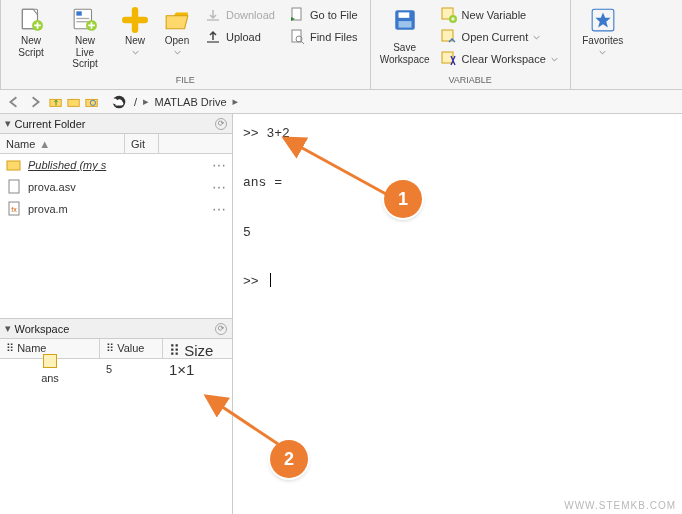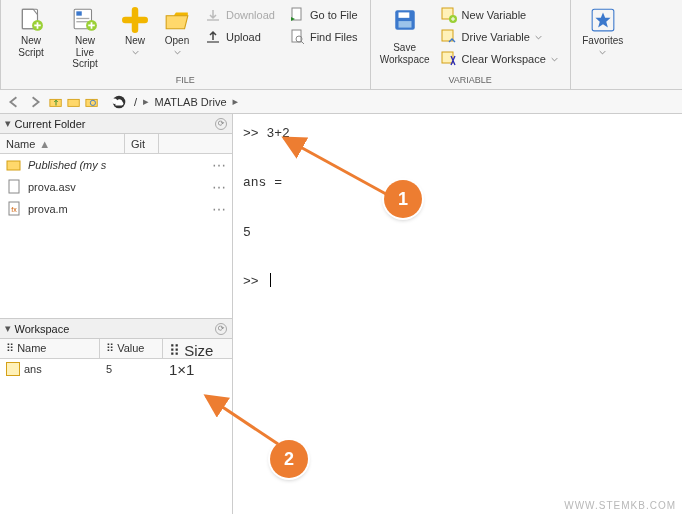--- a/index.html
+++ b/index.html
@@ -416,21 +416,21 @@
                 <circle cx="12" cy="12" r="4" fill="#9bd036"></circle>
                 <path d="M12 10 v4 M10 12 h4" stroke="#fff"></path>
               </svg>
             <span class="label">New Variable</span>
           </div>
           <div class="small-btn">
             <svg class="mini-ico" viewBox="0 0 16 16">
                 <rect x="1" y="1" width="11" height="11" fill="#fff1b8" stroke="#d4a017"></rect>
                 <path d="M8 13 l3 -3 l3 3" fill="none" stroke="#3b78cc" stroke-width="1.4"></path>
               </svg>
-            <span class="label">Drive Variable</span>
+            <span class="label">Open Current</span>
             <svg class="chevron" viewBox="0 0 10 10">
                 <path d="M1 3 l4 4 l4 -4" fill="none" stroke="#666"></path>
               </svg>
           </div>
           <div class="small-btn">
             <svg class="mini-ico" viewBox="0 0 16 16">
                 <rect x="1" y="1" width="11" height="11" fill="#fff1b8" stroke="#d4a017"></rect>
                 <path d="M10 5 l4 9 M14 5 l-4 9" stroke="#2a2ab8" stroke-width="1.3"></path>
               </svg>
             <span class="label">Clear Workspace</span>
@@ -524,21 +524,21 @@
           </div>
           <div class="col-h" style="flex:1; border-right:none;"></div>
         </div>
         <div class="cf-list">
 
           <div class="cf-row">
             <span class="cf-name">
               <svg class="file-ico" viewBox="0 0 16 16">
                   <rect x="1" y="4" width="13" height="9" fill="#ffd86b" stroke="#d4a017"></rect>
                 </svg>
-              <i style="font-style:italic;"><span>Published</span> <span>(my s</span></i>
+              <i style="font-style:italic;text-decoration:underline;"><span>Published</span> <span>(my s</span></i>
             </span>
             <span class="cf-actions">⋯</span>
           </div>
 
           <div class="cf-row">
             <span class="cf-name">
               <svg class="file-ico" viewBox="0 0 16 16">
                   <rect x="3" y="1" width="10" height="13" fill="#fff" stroke="#888"></rect>
                 </svg>
               <span>prova.asv</span>
@@ -564,21 +564,21 @@
           <span style="color:#555; cursor:pointer;">▾</span>
           <span class="title">Workspace</span>
           <span class="circle-icon">⟳</span>
         </div>
         <div class="ws-grid-head">
           <div class="wsn">⠿ <span>Name</span></div>
           <div class="wsv">⠿ <span>Value</span></div>
           <div class="wss">⠿ <span>Size</span></div>
         </div>
         <div class="ws-row">
-          <div class="wsn" style="border-right:none;">
+          <div class="wsn" style="border-right:none;flex-direction:column;">
             <span class="var-ico"></span>
             <span>ans</span>
           </div>
           <div class="wsv" style="border-right:none;">5</div>
           <div class="wss">1×1</div>
         </div>
       </div>
     </div>
 
     <div class="right">

